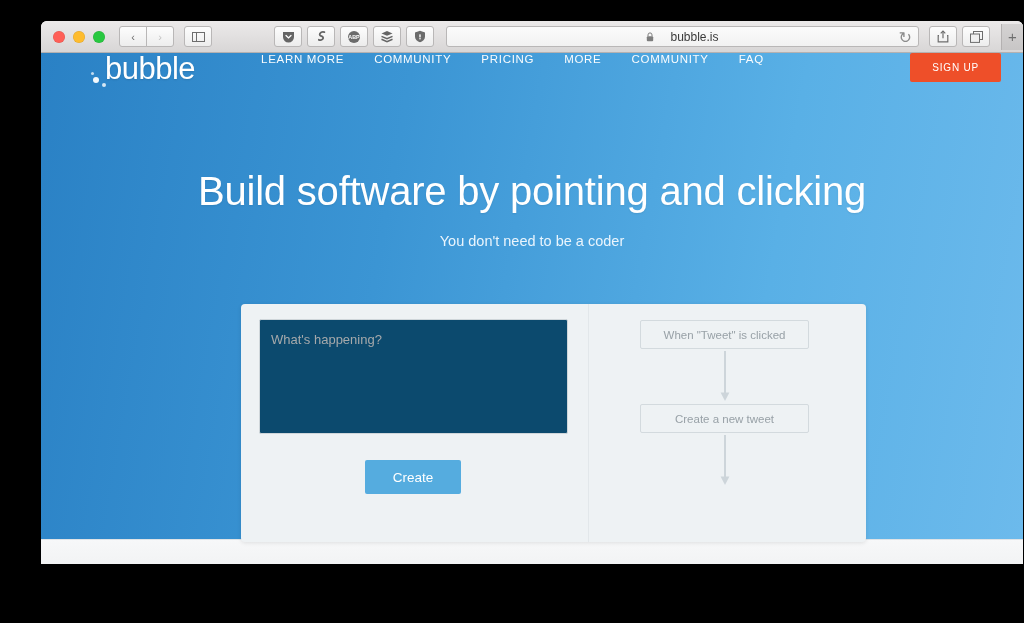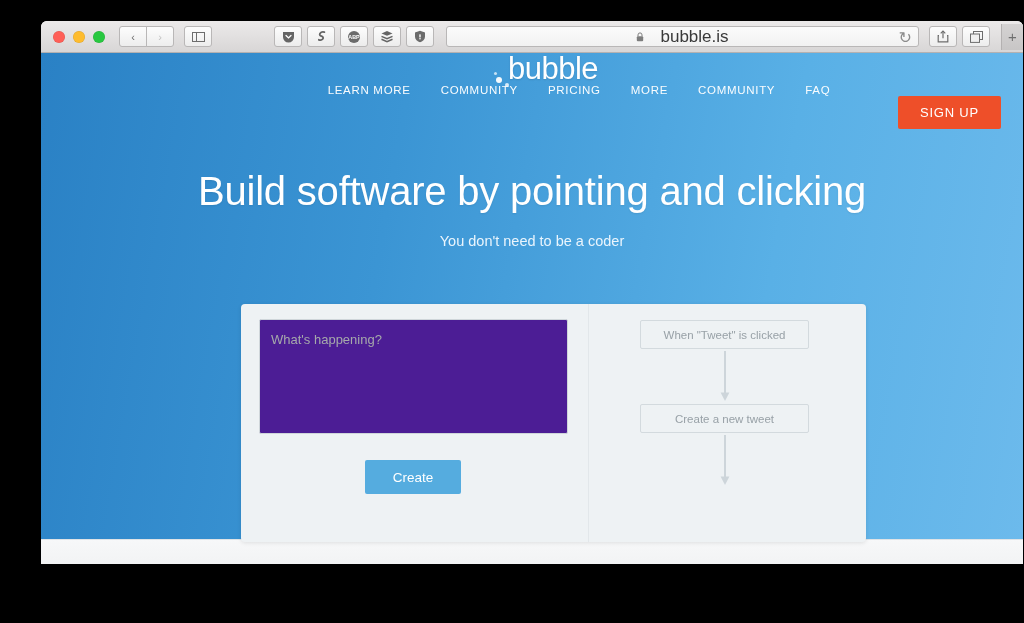--- a/index.html
+++ b/index.html
@@ -66,21 +66,21 @@
     flex: 1;
     margin: 0 10px 0 12px;
     height: 21px;
     background: linear-gradient(#fbfbfb,#f2f2f2);
     border: 1px solid #b9b7b7;
     border-radius: 3px;
     position: relative;
     display: flex; align-items: center; justify-content: center;
   }
   .url-text {
-    font-size: 17px; color: #3a3a3a;
+    font-size: 12px; color: #3a3a3a;
     display: flex; align-items: center; gap: 16px;
   }
   .reload { position: absolute; right: 6px; top: 50%; transform: translateY(-50%); color: #8b8b8b; }
 
   .right-group { display: flex; gap: 5px; align-items: center; }
   .plus-tab {
     width: 22px; height: 25px; margin-left: 6px; margin-right: -8px;
     background: linear-gradient(#d5d3d3,#c8c6c6);
     border-left: 1px solid #b4b1b1;
     display: flex; align-items: center; justify-content: center;
@@ -92,23 +92,22 @@
   .page { position: relative; height: 511px; background: #ffffff; }
   .hero {
     height: 486px;
     background: linear-gradient(100deg, #2a81c5 0%, #3b95d4 35%, #59b0e6 72%, #6cbaec 100%);
     position: relative;
   }
 
   
   .site-header {
     height: 54px;
-    display: flex; align-items: center;
+    display: flex; align-items: flex-start;
     padding: 0 22px 0 50px;
-    flex-direction: column;
   }
   .logo {
     position: relative;
     color: #ffffff;
     font-size: 31px;
     letter-spacing: -0.5px;
     font-weight: 400;
     line-height: 1;
     text-shadow: 0 1px 2px rgba(0,0,0,.12);
     padding-left: 14px;
@@ -139,21 +138,21 @@
     color: #ffffff;
     font-size: 11.5px;
     letter-spacing: .8px;
     padding: 8px 22px;
     border-radius: 2px;
     background: transparent;
   }
   .btn-signup {
     background: #ee4f29;
     color: #ffffff;
-    font-size: 13px;
+    font-size: 10px;
     letter-spacing: .8px;
     padding: 9px 22px;
     border: none;
     border-radius: 2px;
   }
 
   
   .hero-title {
     text-align: center;
     color: #ffffff;
@@ -183,21 +182,21 @@
   }
   .demo-left {
     width: 348px;
     border-right: 1px solid #e2e7ea;
     position: relative;
   }
   .tweet-box {
     position: absolute;
     left: 18px; top: 15px;
     width: 309px; height: 115px;
-    background: #4c1d95;
+    background: #0c4a6e;
     border: 1px solid #cfd6da;
     border-radius: 2px;
     padding: 10px 11px;
   }
   .tweet-box .placeholder {
     color: #a6a9ab;
     font-size: 13px;
     font-weight: 300;
   }
   .btn-tweet {

